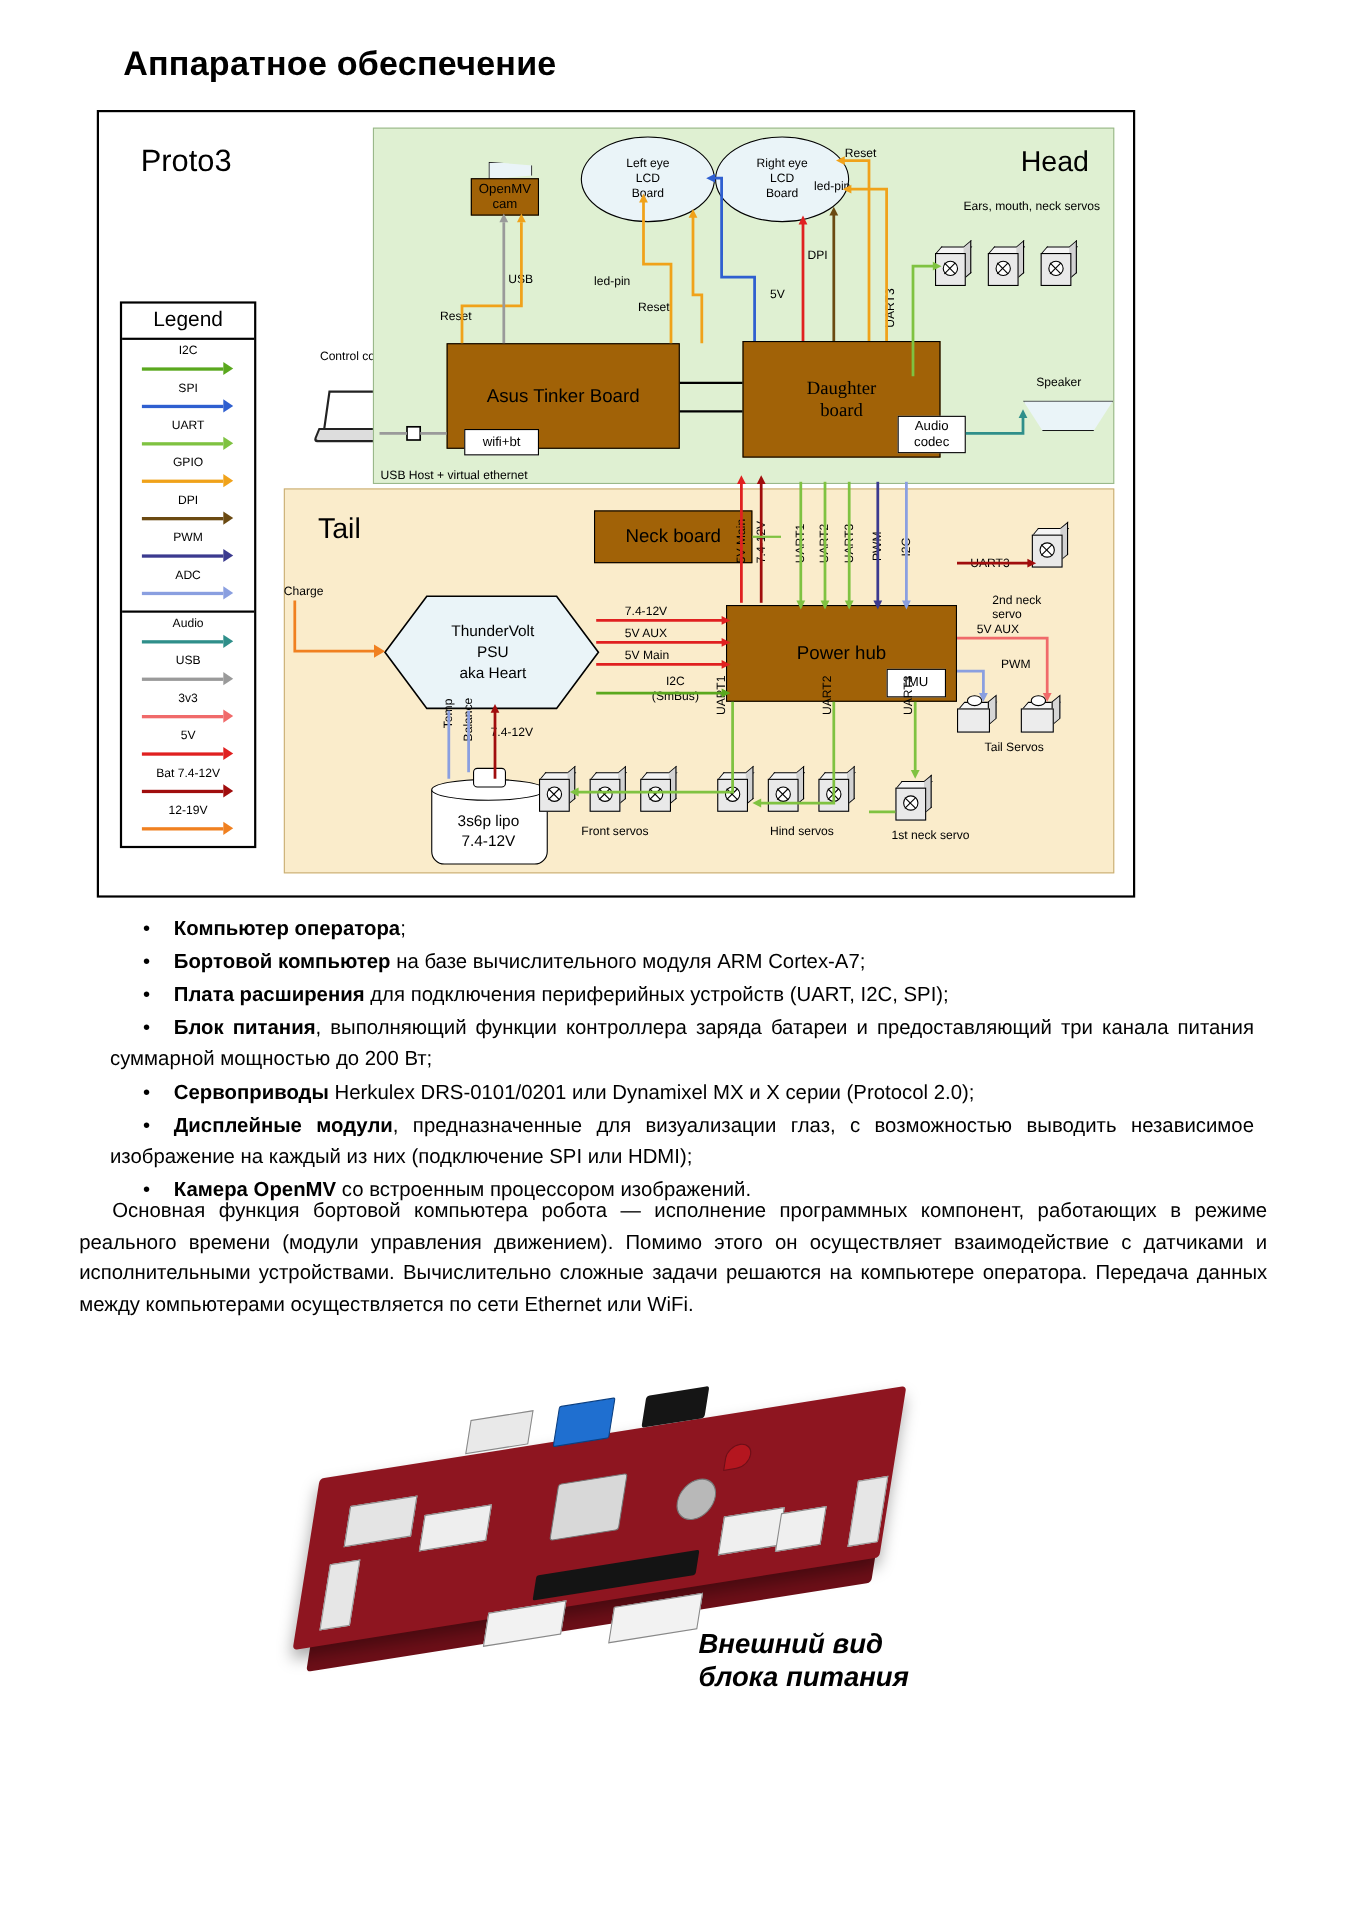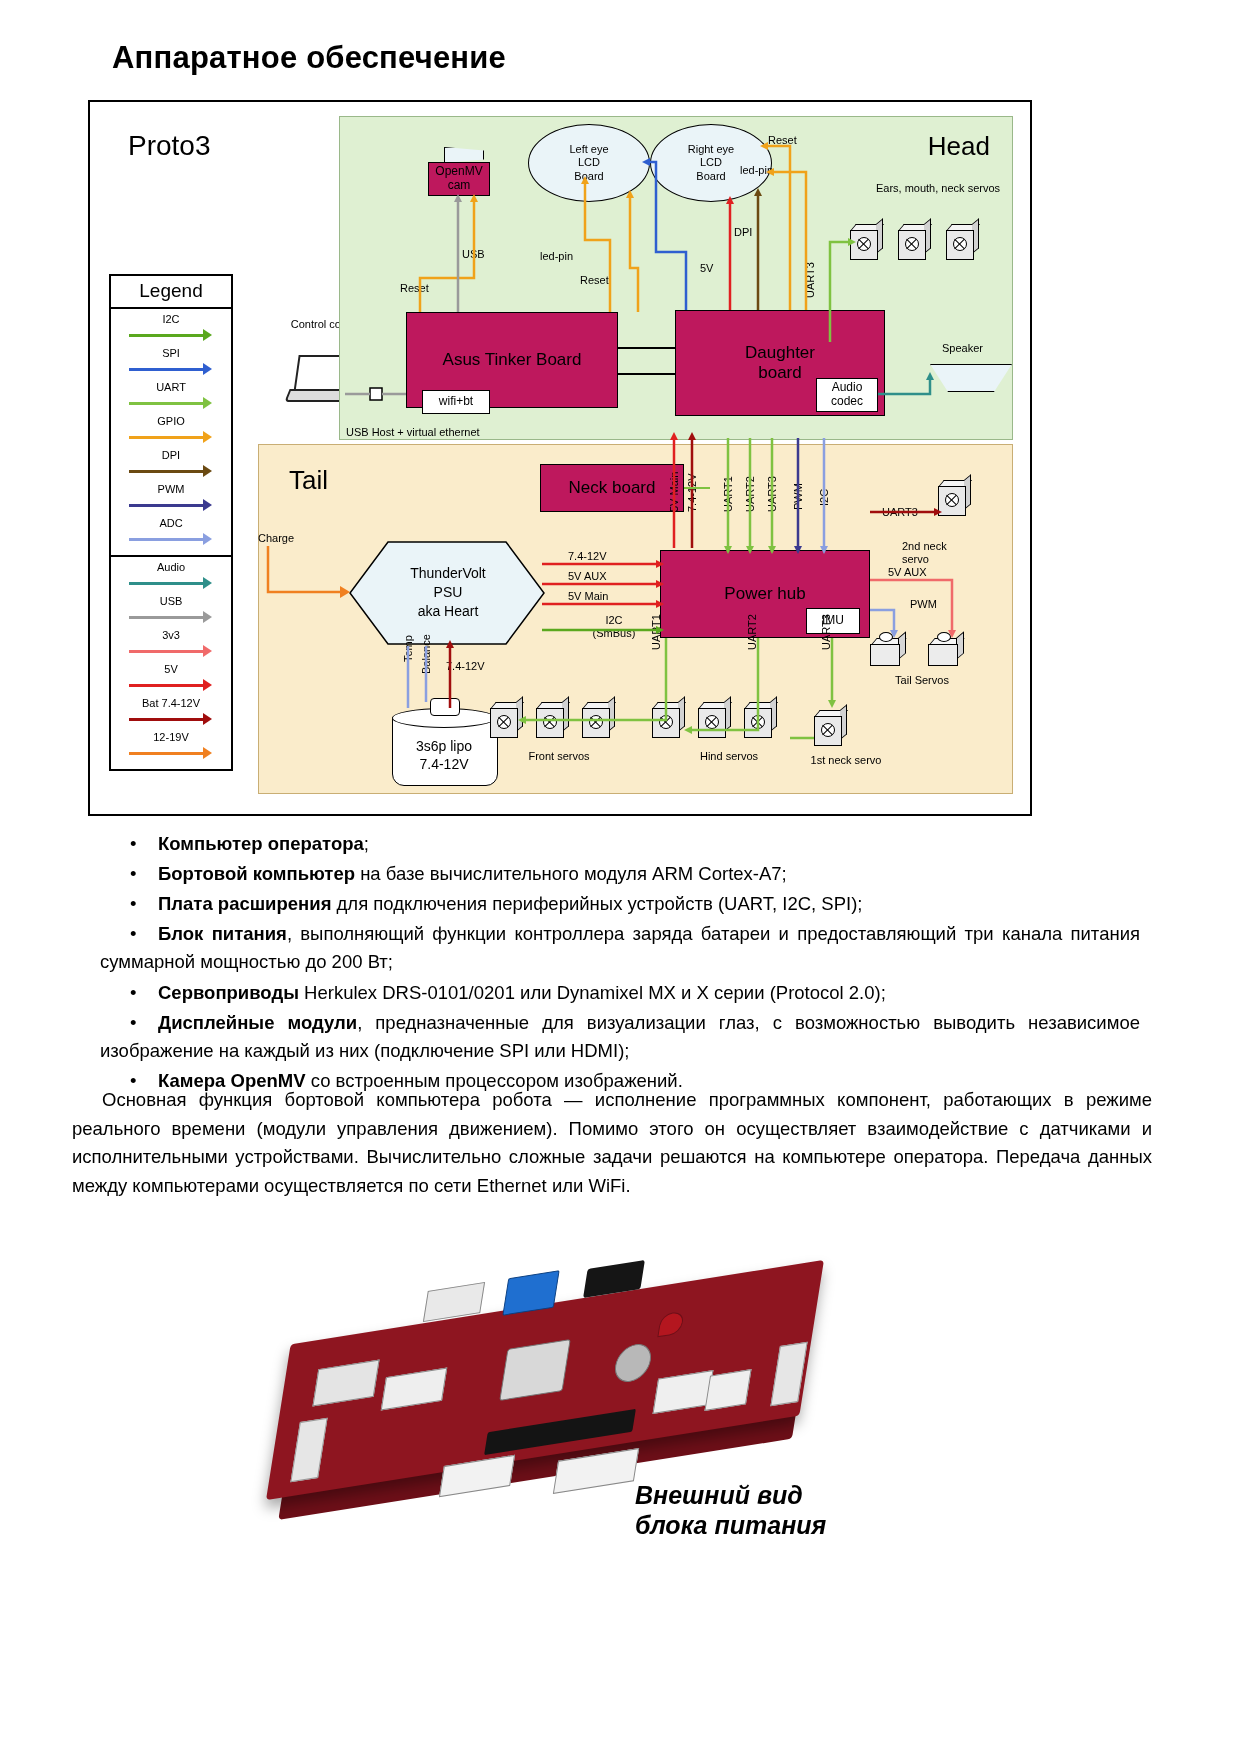--- a/index.html
+++ b/index.html
@@ -22,21 +22,21 @@
   .lg-label{position:absolute;left:0;top:1px;width:120px;text-align:center;font-size:11px;}
   .lg-line{position:absolute;left:18px;top:22px;width:74px;height:3px;}
   .lg-arrow{position:absolute;left:92px;top:17px;width:0;height:0;border-top:6px solid transparent;border-bottom:6px solid transparent;border-left:9px solid #000;}
 
   
   .head-panel{position:absolute;left:249px;top:14px;width:672px;height:322px;background:#dff0d2;border:1px solid #9ab88a;}
   .head-title{position:absolute;right:22px;top:14px;font-size:26px;}
   .body-panel{position:absolute;left:168px;top:342px;width:753px;height:348px;background:#faeccb;border:1px solid #c9ae74;}
   .body-title{position:absolute;left:30px;top:20px;font-size:26px;}
 
-  .box{position:absolute;background:#be185d;border:1px solid #000;box-sizing:border-box;display:flex;align-items:center;justify-content:center;text-align:center;font-size:12px;line-height:1.15;}
+  .box{position:absolute;background:#a16207;border:1px solid #000;box-sizing:border-box;display:flex;align-items:center;justify-content:center;text-align:center;font-size:12px;line-height:1.15;}
   .box.big{font-size:17px;}
   .ellipse{position:absolute;background:#eaf4f8;border:1px solid #000;border-radius:50%;display:flex;align-items:center;justify-content:center;text-align:center;font-size:11px;line-height:1.2;}
   .lbl{position:absolute;font-size:11px;white-space:nowrap;}
   .lbl.v{transform-origin:left top;transform:rotate(-90deg);}
 
   
   .servo{position:absolute;width:32px;height:34px;}
   .servo .front{position:absolute;left:0;top:6px;width:26px;height:28px;background:#e9e9e9;border:1px solid #000;}
   .servo .top{position:absolute;left:0;top:0;width:26px;height:6px;background:#f4f4f4;border:1px solid #000;border-bottom:none;transform:skewX(-40deg);transform-origin:bottom left;}
   .servo .side{position:absolute;left:26px;top:0;width:6px;height:28px;background:#d2d2d2;border:1px solid #000;border-left:none;transform:skewY(-40deg);transform-origin:top left;}
@@ -204,21 +204,21 @@
 LCD
 Board</span>
       </div>
 
     <div class="box big" style="left:316px;top:210px;width:212px;height:96px;">
         <span>Asus Tinker Board</span>
       </div>
     <div class="box" style="left:332px;top:288px;width:68px;height:24px;background:#fff;">
         <span>wifi+bt</span>
       </div>
-    <div class="box big" style="left:585px;top:208px;width:210px;height:106px;">
+    <div class="box big" style="left:585px;top:208px;width:180px;height:106px;font-family:Liberation Serif, serif;">
         <span style="white-space:pre-line">Daughter
 board</span>
       </div>
     <div class="box" style="left:726px;top:276px;width:62px;height:34px;background:#fff;">
         <span style="white-space:pre-line">Audio
 codec</span>
       </div>
 
     <div class="lbl" style="left:852px;top:240px;">Speaker</div>
     <div class="trap" style="left:840px;top:262px;width:80px;height:26px;clip-path:polygon(0 0,100% 0,78% 100%,22% 100%);"></div>

